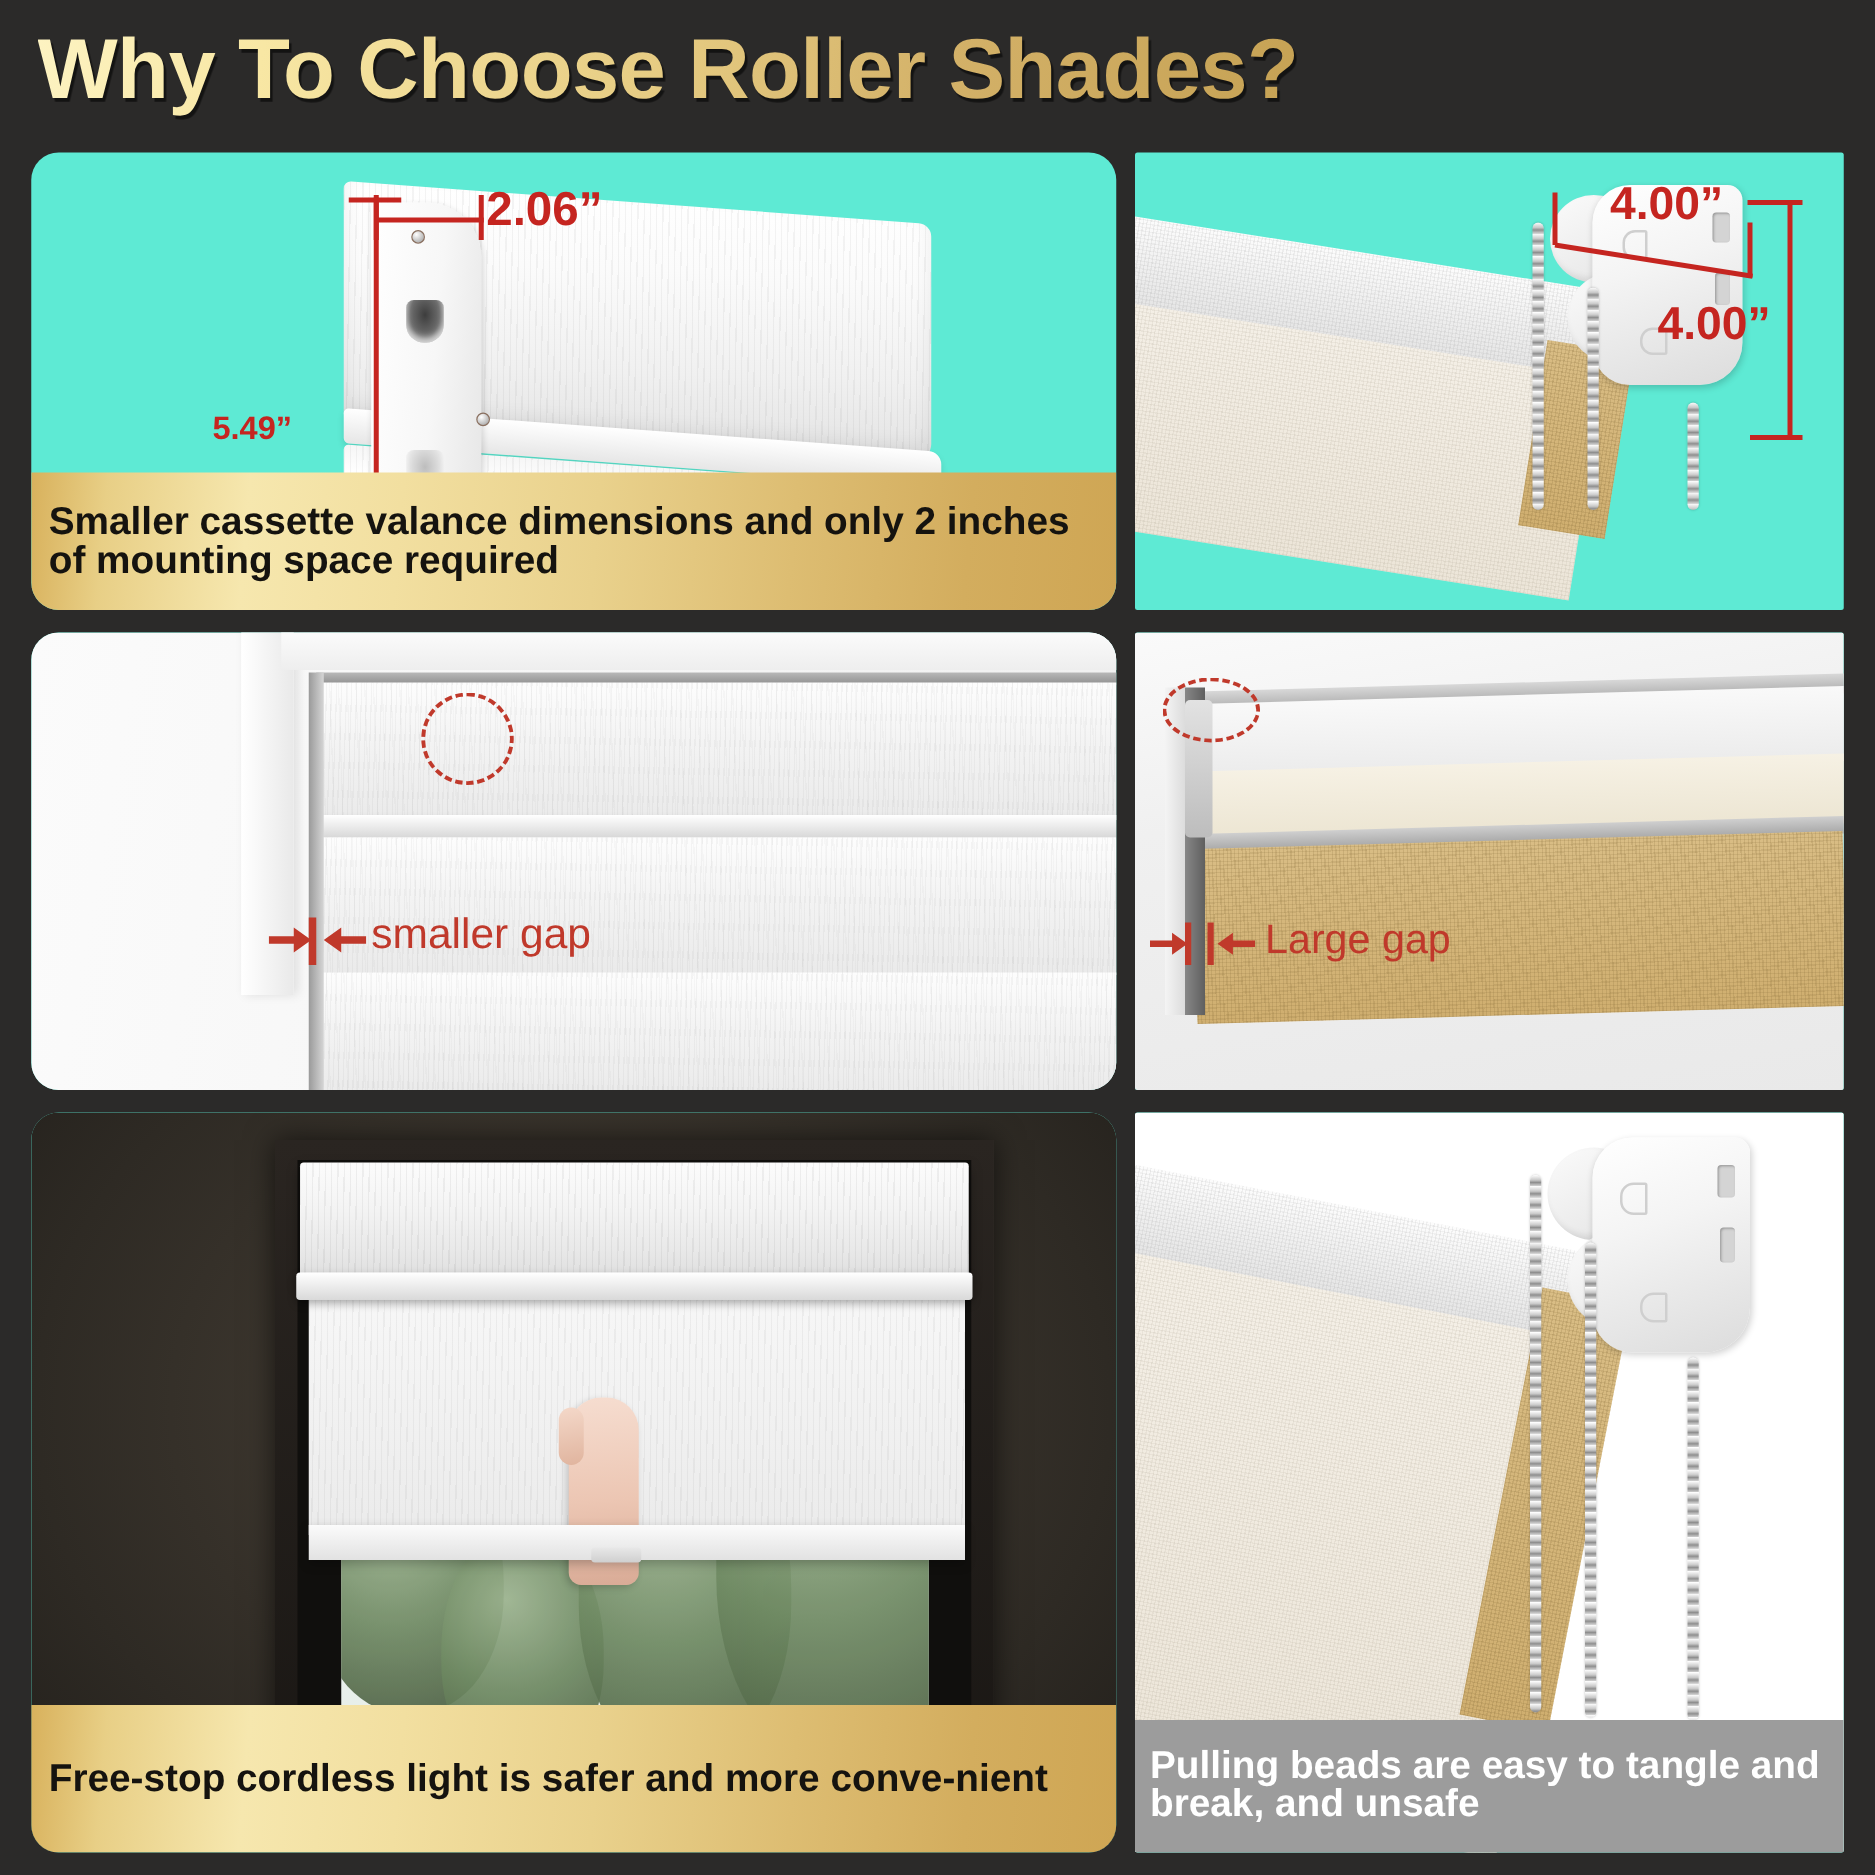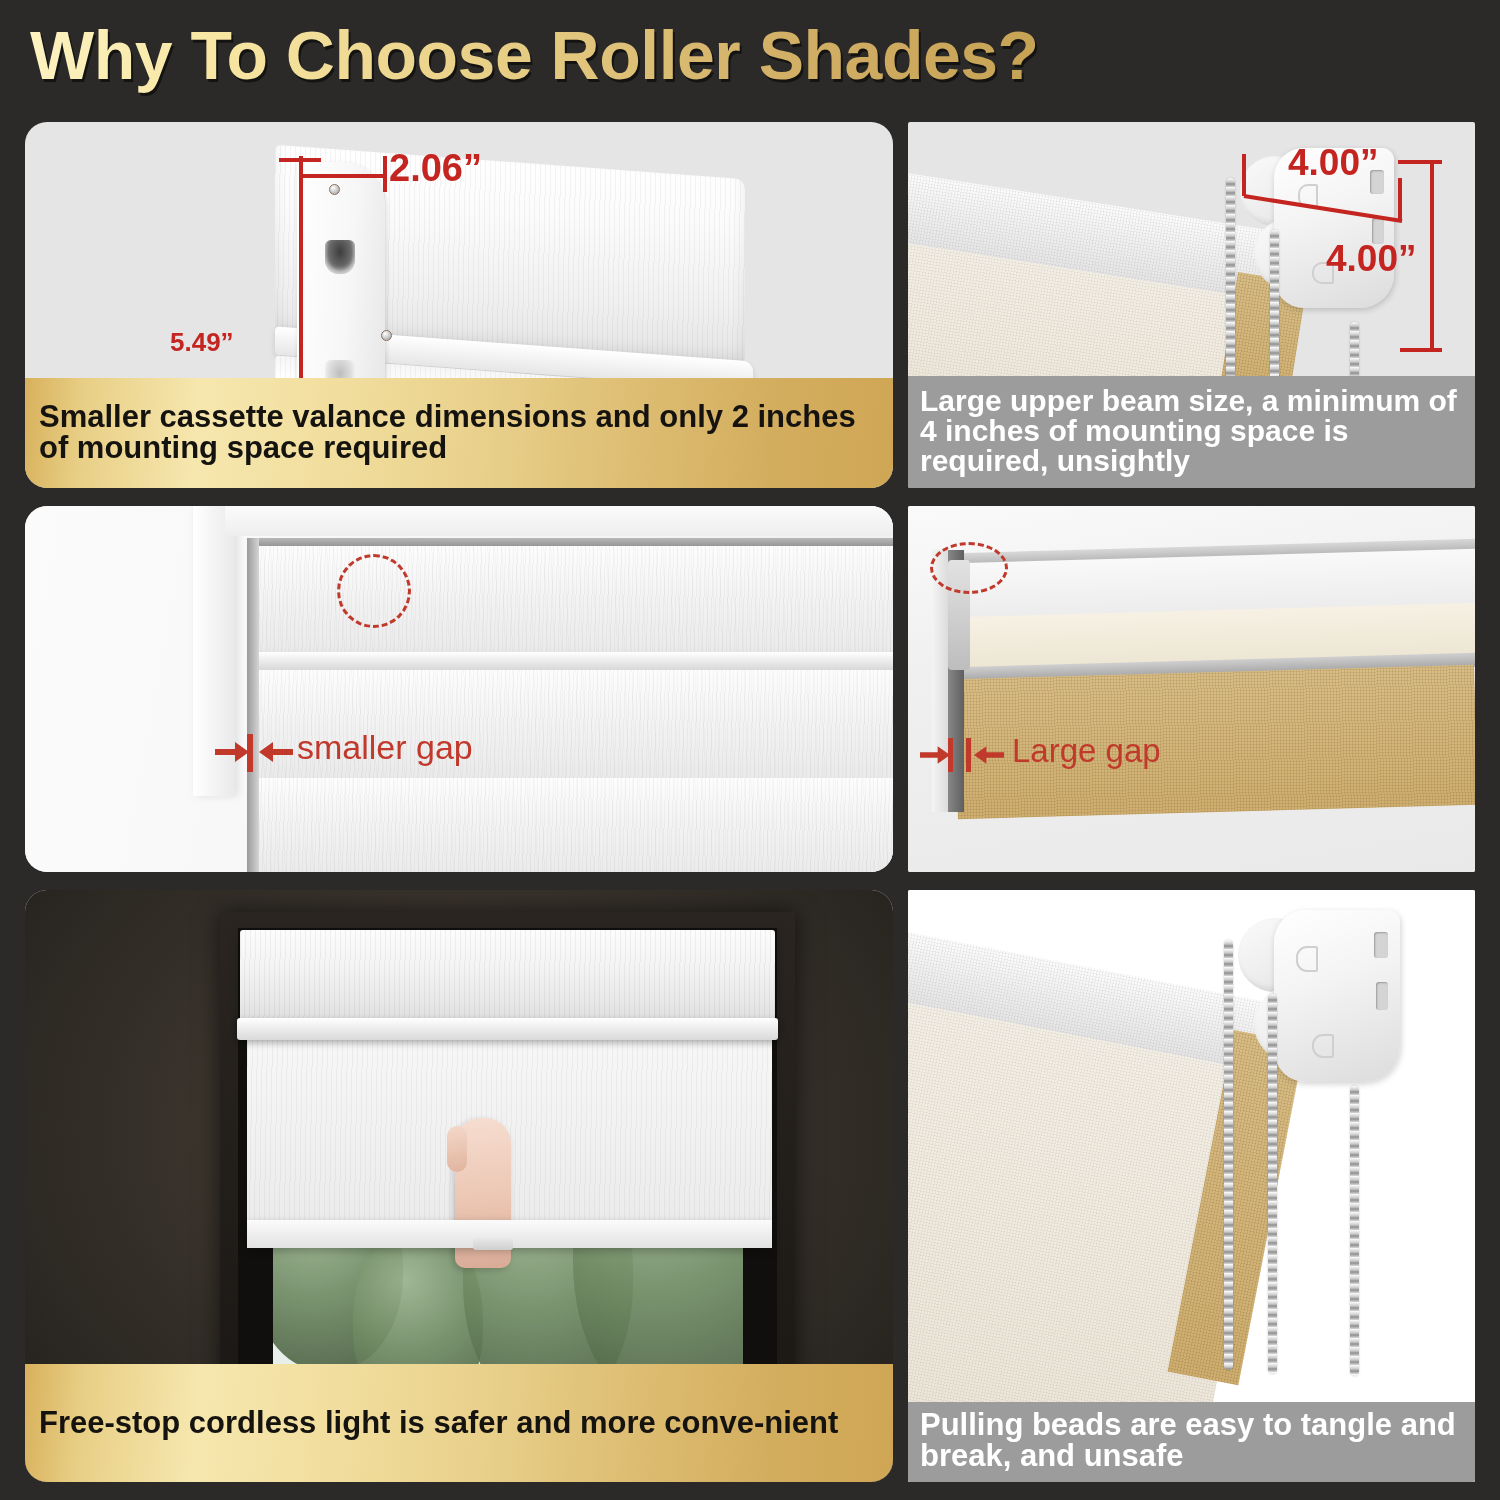--- a/index.html
+++ b/index.html
@@ -19,21 +19,21 @@
     letter-spacing: -0.5px;
     white-space: nowrap;
     background: linear-gradient(100deg,#fdf3c2 0%, #f8e7a4 18%, #e7cd84 48%, #d3b168 72%, #c6a254 100%);
     -webkit-background-clip: text; background-clip: text;
     -webkit-text-fill-color: transparent; color: transparent;
     text-shadow: none;
     filter: drop-shadow(2px 3px 0 rgba(0,0,0,0.55));
   }
 
   
-  .panel { position: absolute; overflow: hidden; background: #e5e5e5; }
+  .panel { position: absolute; overflow: hidden; background: #5eead4; }
   .panel.left  { left: 25px;  width: 868px;  border-radius: 22px; }
   .panel.right { left: 908px; width: 567px;  border-radius: 2px; }
   .r1 { top: 122px; height: 366px; }
   .r2 { top: 506px; height: 366px; }
   .r3 { top: 890px; height: 592px; }
 
   .stage { position: absolute; left: 0; top: 0; right: 0; bottom: 0; overflow: hidden; }
 
   
   .caption {
@@ -57,21 +57,21 @@
   .panel.left.r3 .caption.gold { height: 118px; font-size: 31px; }
   .caption.gray {
     background: #9c9c9c;
     color: #ffffff;
     font-size: 30px;
     line-height: 0.99;
     height: 112px;
     display: flex; align-items: center;
     padding-left: 12px; padding-right: 8px;
   }
-  .panel.right.r3 .caption.gray { height: 80px; font-size: 31px; }
+  .panel.right.r3 .caption.gray { height: 106px; font-size: 31px; }
   .cap-text { display: block; }
 
   
   .tex-white {
     background:
       repeating-linear-gradient(92deg, rgba(0,0,0,0.035) 0 1px, rgba(0,0,0,0) 1px 4px),
       repeating-linear-gradient(88deg, rgba(0,0,0,0.025) 0 1px, rgba(255,255,255,0) 1px 7px),
       linear-gradient(180deg,#fdfdfd 0%,#f3f3f3 45%,#eaeaea 100%);
   }
   .tex-weave {
@@ -313,23 +313,20 @@
     <div class="rule" style="left:334px; top:32px; width:4px; height:42px;"></div>
     <div class="rule" style="left:490px; top:56px; width:4px; height:44px;"></div>
     <div class="dim" style="left:380px; top:20px; font-size:37px;">4.00”</div>
 
     <div class="rule" style="left:522px; top:40px; width:4px; height:190px;"></div>
     <div class="rule" style="left:490px; top:38px; width:44px; height:4px;"></div>
     <div class="rule" style="left:492px; top:226px; width:42px; height:4px;"></div>
     <div class="dim" style="left:418px; top:116px; font-size:37px;">4.00”</div>
   </div>
 
-  <div class="caption gray">
-    <span class="cap-text">Large upper beam size, a minimum of 4 inches of mounting space is required, unsightly</span>
-  </div>
 </div>
 
 <div class="panel left r2">
   <div class="stage">
     <div style="position:absolute; inset:0; background:linear-gradient(100deg,#fbfbfb,#f0f0f0);"></div>
     <div style="position:absolute; left:168px; top:-10px; width:42px; height:300px; background:linear-gradient(90deg,#ffffff,#e9e9e9); box-shadow:3px 0 8px rgba(0,0,0,0.10);"></div>
     <div style="position:absolute; left:200px; top:-10px; width:700px; height:40px; background:linear-gradient(180deg,#ffffff,#eeeeee);"></div>
 
     <div style="position:absolute; left:228px; top:32px; width:660px; height:10px; background:linear-gradient(180deg,#b8b8b8,#8e8e8e);"></div>
     <div class="tex-white" style="position:absolute; left:228px; top:40px; width:660px; height:110px;"></div>

